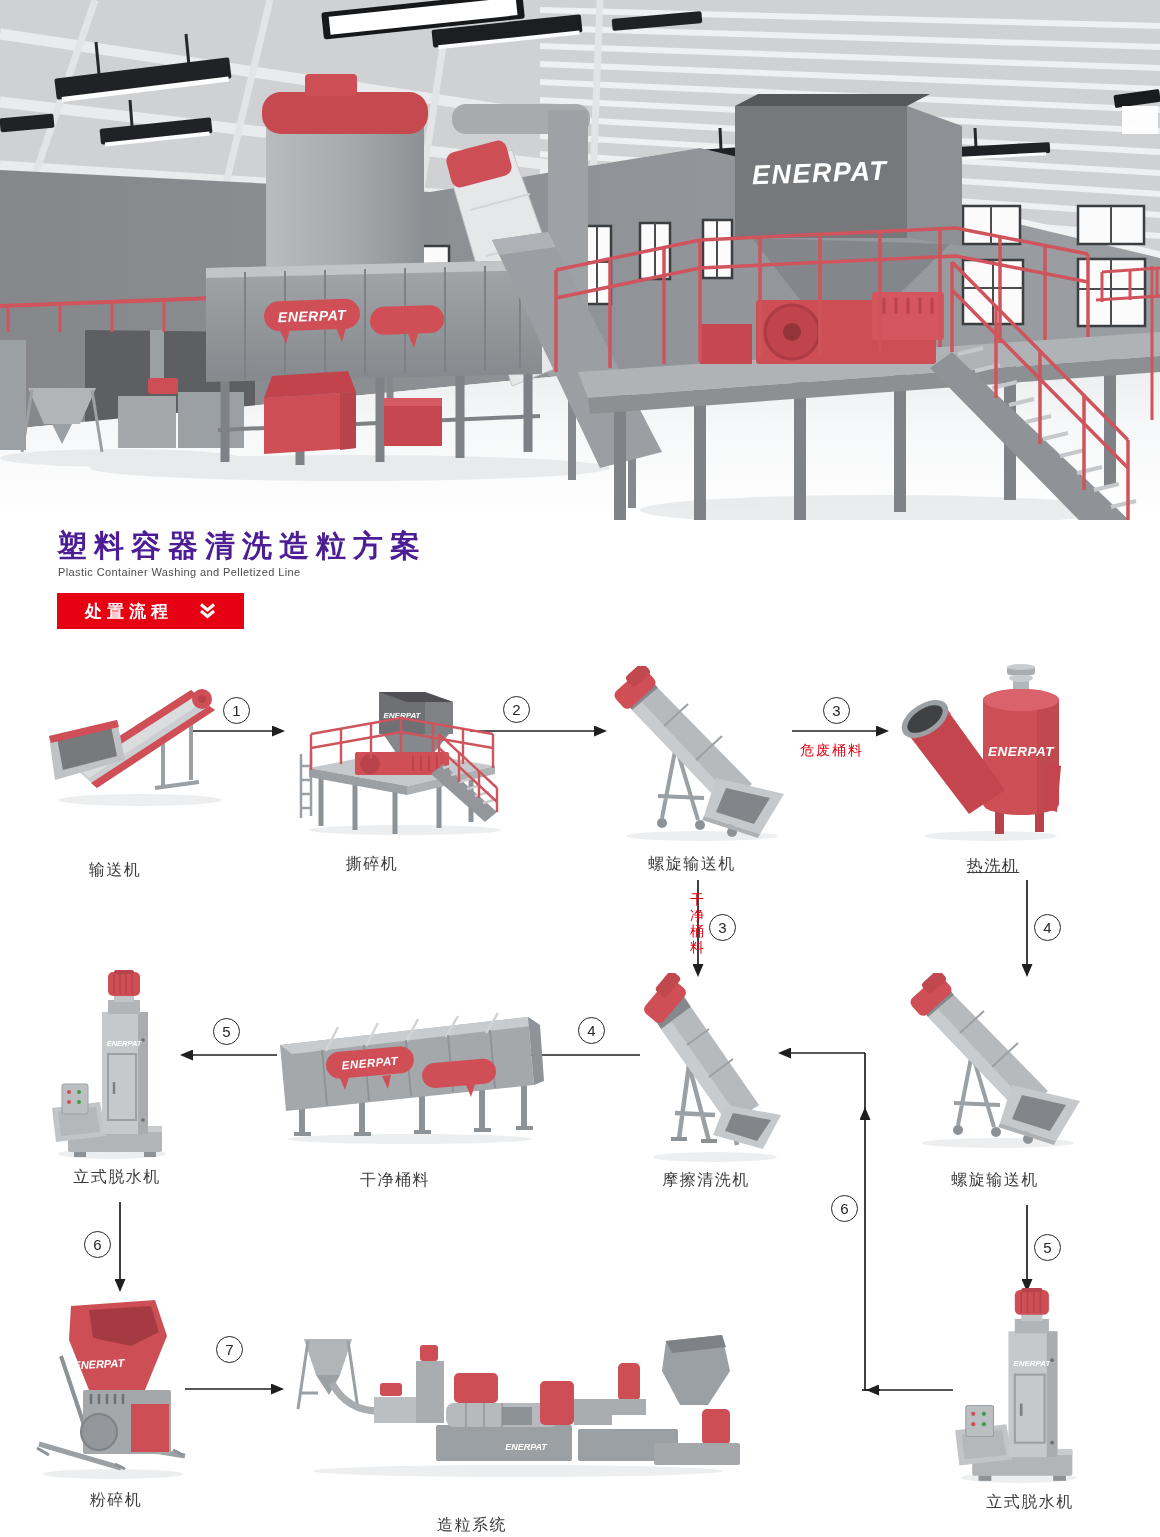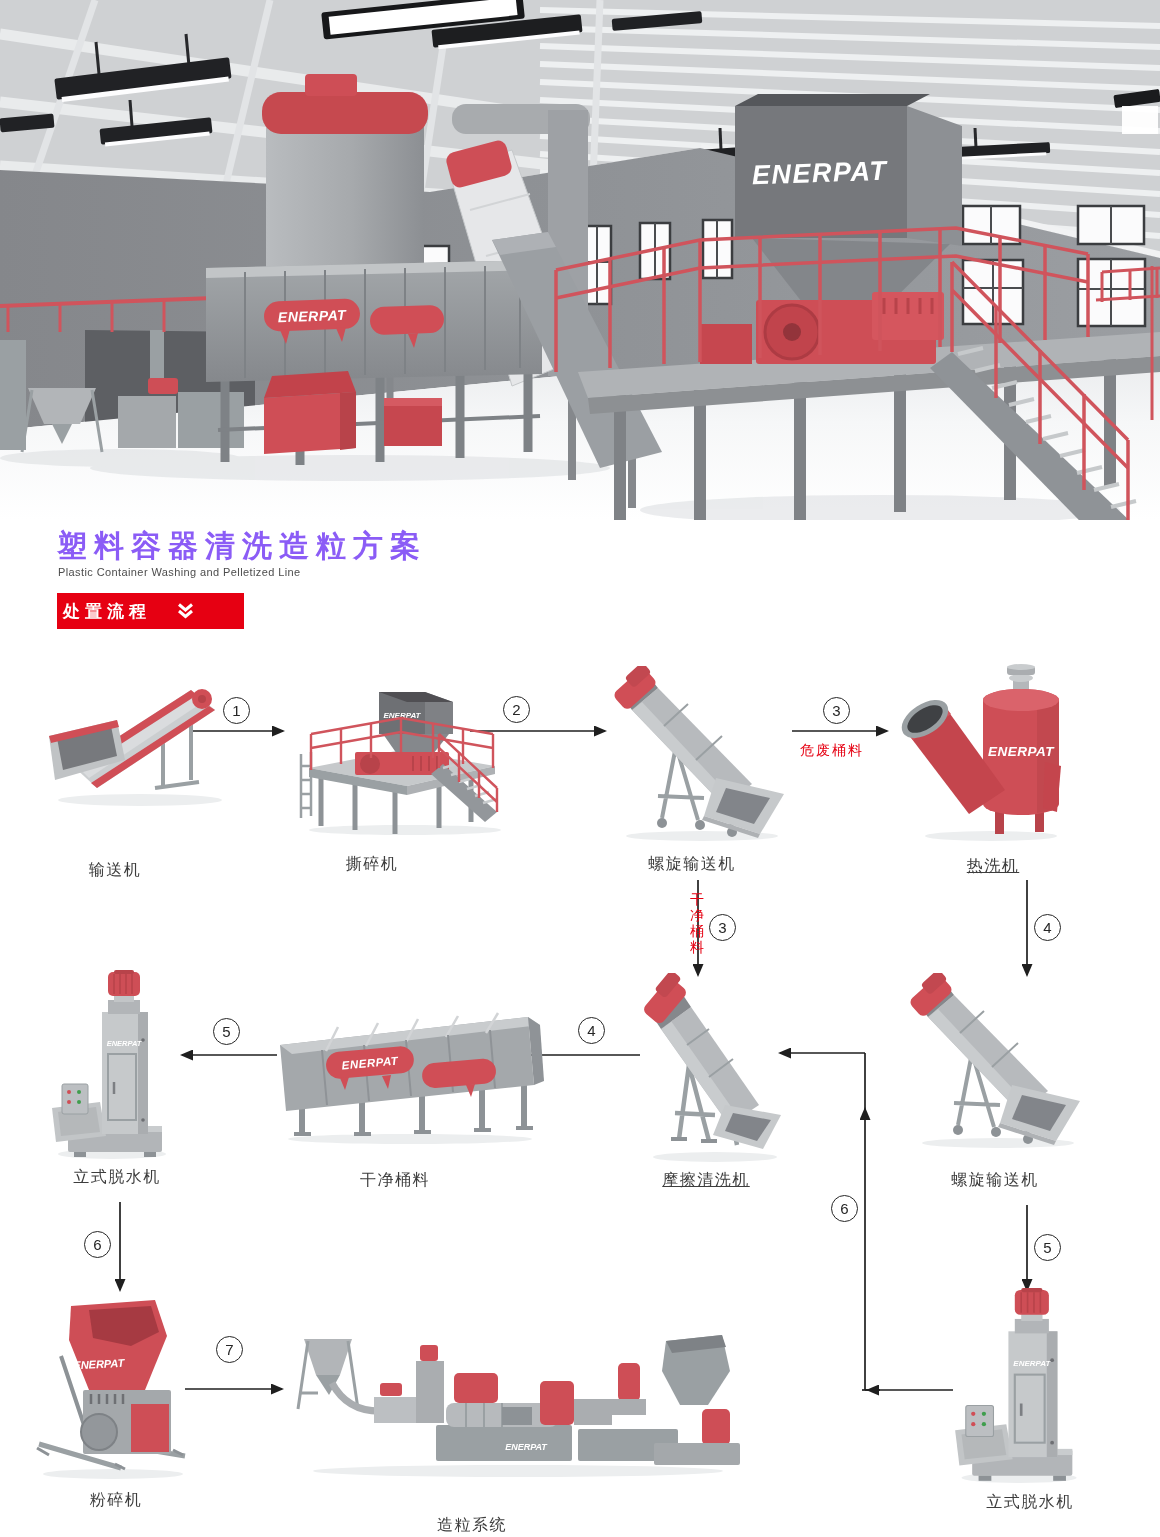--- a/index.html
+++ b/index.html
@@ -1,24 +1,24 @@
 <!DOCTYPE html>
 <html><head>
 <meta charset="utf-8">
 <style>
   html,body{margin:0;padding:0;background:#fff;}
   .page{position:relative;width:1160px;height:1537px;background:#ffffff;overflow:hidden;
         font-family:"Liberation Sans","DejaVu Sans",sans-serif;}
   svg{display:block;}
   .hero{position:absolute;left:0;top:0;width:1160px;height:520px;}
-  .title-cn{position:absolute;left:57px;top:526px;font-size:30px;font-weight:bold;color:#8b5cf6;
+  .title-cn{position:absolute;left:57px;top:526px;font-size:30px;font-weight:bold;color:#4c1d95;
             letter-spacing:7px;white-space:nowrap;}
   .title-en{position:absolute;left:58px;top:566px;font-size:11px;color:#4d4d4d;letter-spacing:0.4px;}
   .process-btn{position:absolute;left:57px;top:593px;width:187px;height:36px;background:#e60012;
-               border:none;color:#fff;display:flex;align-items:center;justify-content:flex-start;gap:26px;
+               border:none;color:#fff;display:flex;align-items:center;justify-content:center;gap:26px;
                font-family:inherit;font-size:17px;font-weight:bold;letter-spacing:5px;cursor:pointer;}
   .machine{position:absolute;}
   .machine-label{position:absolute;transform:translateX(-50%);font-size:16px;color:#3d3d3d;
                  letter-spacing:1.5px;white-space:nowrap;}
   .circle-num{position:absolute;width:27px;height:27px;box-sizing:border-box;border:1.6px solid #262626;
               border-radius:50%;display:flex;align-items:center;justify-content:center;
               font-size:15px;color:#262626;background:#fff;}
   .flow-note{position:absolute;color:#e60012;font-size:14px;letter-spacing:2px;white-space:nowrap;}
   .flow-note.vertical{width:16px;line-height:16px;word-break:break-all;letter-spacing:0;
                       text-align:center;white-space:normal;}
@@ -529,19 +529,19 @@
     <path d="M64,4 v20 M70,4 v20 M76,4 v20 M82,4 v20" stroke="#b8434a" stroke-width="1.5"></path>
     <rect x="64" y="0" width="20" height="4" rx="2" fill="#b8434a"></rect>
   </svg>
 
   <div class="machine-label" style="left:115px;top:852px;margin-top:8px;">输送机</div>
   <div class="machine-label" style="left:372px;top:854px;">撕碎机</div>
   <div class="machine-label" style="left:692px;top:854px;">螺旋输送机</div>
   <div class="machine-label" style="left:993px;top:856px;text-decoration:underline;">热洗机</div>
   <div class="machine-label" style="left:117px;top:1167px;">立式脱水机</div>
   <div class="machine-label" style="left:395px;top:1170px;">干净桶料</div>
-  <div class="machine-label" style="left:706px;top:1170px;text-decoration:underline;">摩擦清洗机</div>
+  <div class="machine-label" style="left:706px;top:1170px;">摩擦清洗机</div>
   <div class="machine-label" style="left:995px;top:1170px;">螺旋输送机</div>
   <div class="machine-label" style="left:116px;top:1490px;">粉碎机</div>
   <div class="machine-label" style="left:472px;top:1515px;">造粒系统</div>
   <div class="machine-label" style="left:1030px;top:1492px;">立式脱水机</div>
 
 </div>
 
 </body></html>

